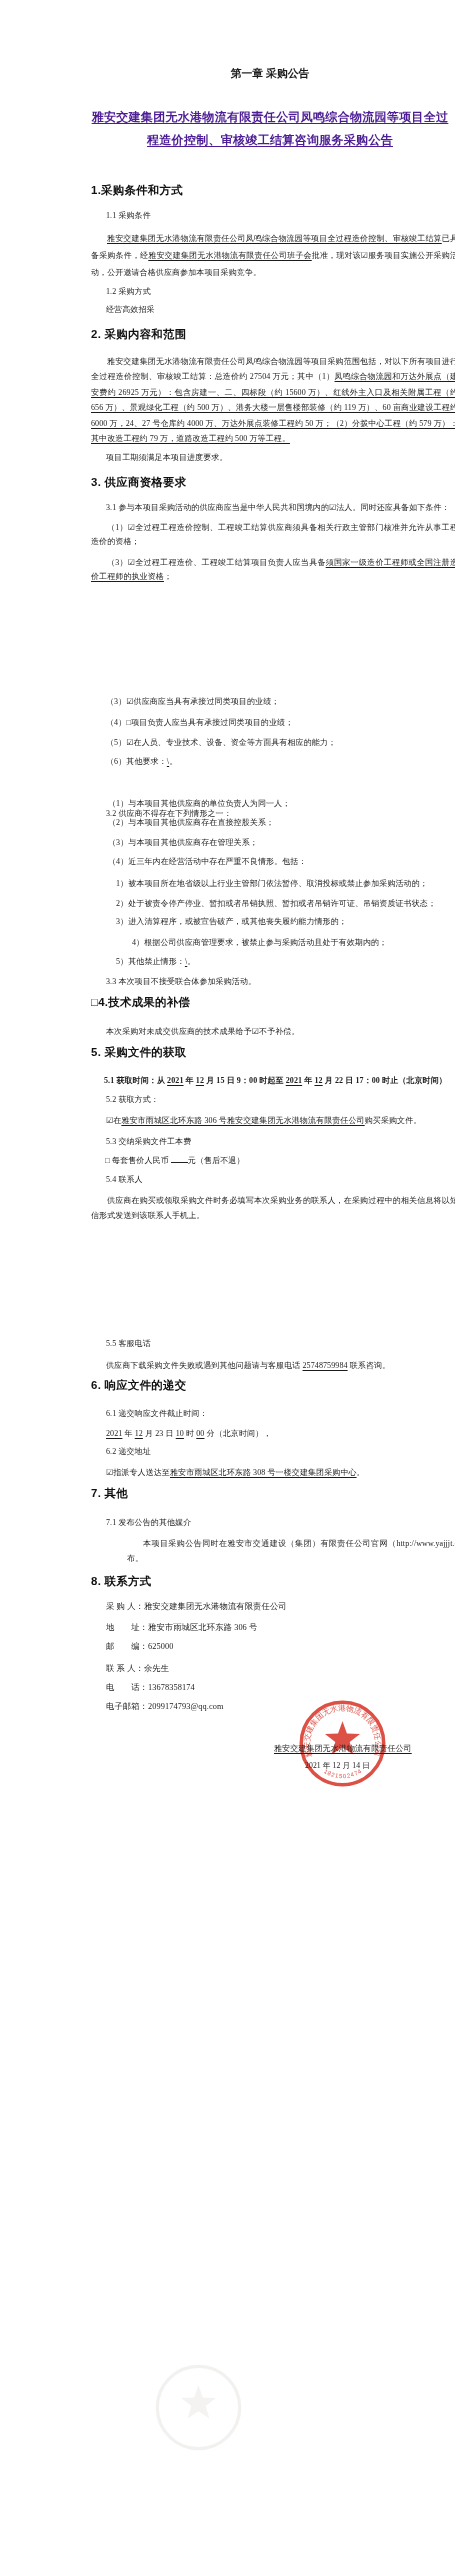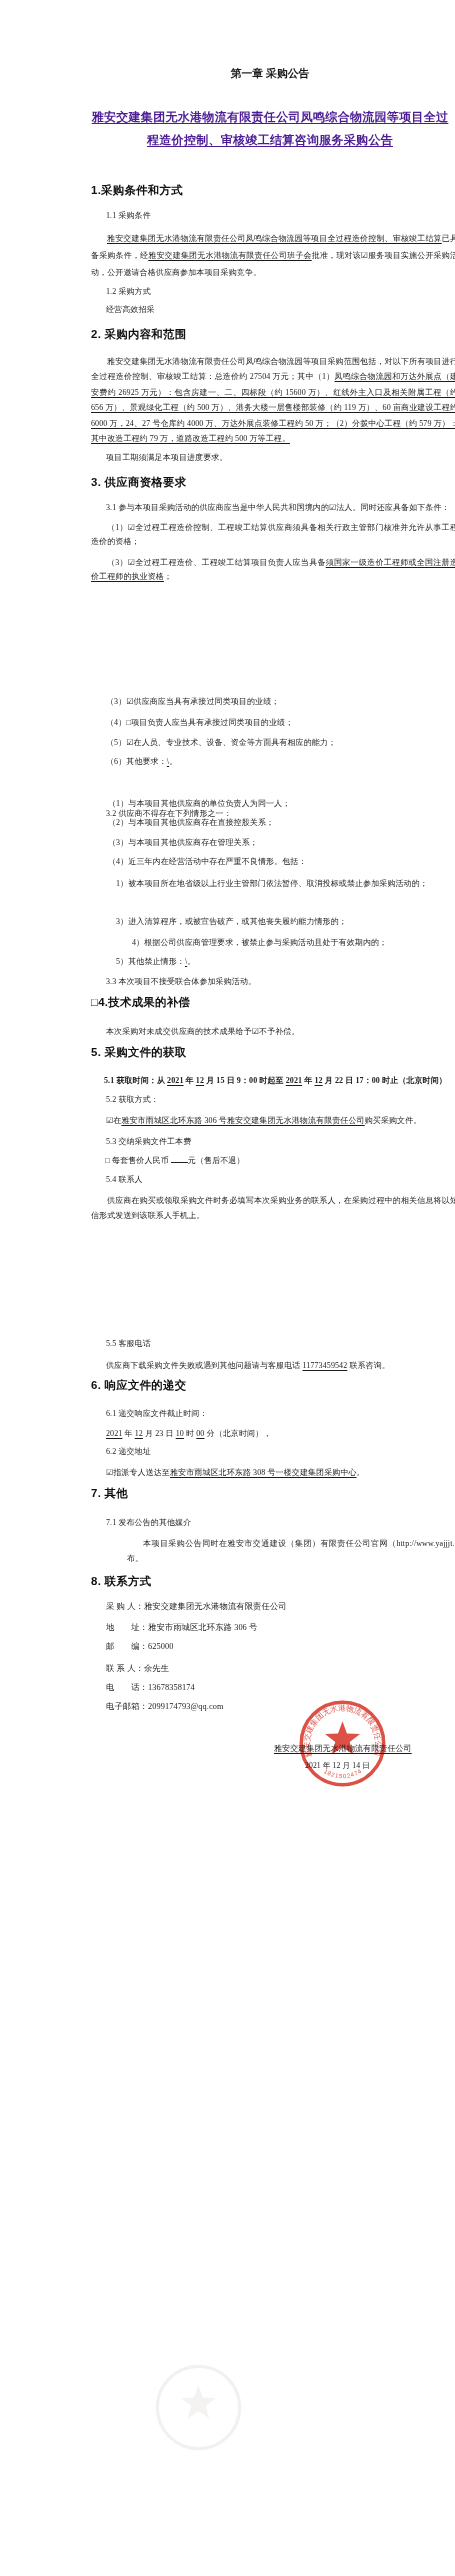--- a/index.html
+++ b/index.html
@@ -47,38 +47,39 @@
   <div class="b body" style="top:694px;left:64px;">（3）☑供应商应当具有承接过同类项目的业绩；</div>
   <div class="b body" style="top:715px;left:64px;">（4）□项目负责人应当具有承接过同类项目的业绩；</div>
   <div class="b body" style="top:735px;left:64px;">（5）☑在人员、专业技术、设备、资金等方面具有相应的能力；</div>
   <div class="b body" style="top:754px;left:64px;"><span>（6）其他要求：</span><span class="u">\</span><span>。</span></div>
   <div class="b body" style="top:774px;left:64px;margin-top:32px;">3.2  供应商不得存在下列情形之一：</div>
   <div class="b body" style="top:796px;left:66px;">（1）与本项目其他供应商的单位负责人为同一人；</div>
   <div class="b body" style="top:815px;left:66px;">（2）与本项目其他供应商存在直接控股关系；</div>
   <div class="b body" style="top:835px;left:66px;">（3）与本项目其他供应商存在管理关系；</div>
   <div class="b body" style="top:854px;left:66px;">（4）近三年内在经营活动中存在严重不良情形。包括：</div>
   <div class="b body" style="top:876px;left:74px;">1）被本项目所在地省级以上行业主管部门依法暂停、取消投标或禁止参加采购活动的；</div>
+  <div class="b body" style="top:896px;left:74px;">2）处于被责令停产停业、暂扣或者吊销执照、暂扣或者吊销许可证、吊销资质证书状态；</div>
   <div class="b body" style="top:914px;left:74px;">3）进入清算程序，或被宣告破产，或其他丧失履约能力情形的；</div>
   <div class="b body" style="top:935px;left:74px;margin-left:16px;">4）根据公司供应商管理要求，被禁止参与采购活动且处于有效期内的；</div>
   <div class="b body" style="top:954px;left:74px;"><span>5）其他禁止情形：</span><span class="u">\</span><span>。</span></div>
   <div class="b body" style="top:974px;left:64px;">3.3  本次项目不接受联合体参加采购活动。</div>
 
   <div class="b h" style="top:996px;left:49px;">□4.技术成果的补偿</div>
   <div class="b body" style="top:1024px;left:64px;">本次采购对未成交供应商的技术成果给予☑不予补偿。</div>
 
   <div class="b h" style="top:1046px;left:49px;">5. 采购文件的获取</div>
   <div class="b body" style="top:1073px;left:62px;font-weight:bold;"><span>5.1 获取时间：从 </span><span class="u">2021</span><span> 年 </span><span class="u">12</span><span> 月 15 日 9：00 时起至 </span><span class="u">2021</span><span> 年 </span><span class="u">12</span><span> 月 22 日 17：00 时止（北京时间）</span></div>
   <div class="b body" style="top:1092px;left:64px;">5.2  获取方式：</div>
   <div class="b body" style="top:1113px;left:64px;"><span>☑在</span><span class="u">雅安市雨城区北环东路 306 号雅安交建集团无水港物流有限责任公司</span><span>购买采购文件。</span></div>
   <div class="b body" style="top:1134px;left:64px;">5.3 交纳采购文件工本费</div>
   <div class="b body" style="top:1153px;left:63px;"><span>□  每套售价人民币  </span><span class="blank"></span><span>元（售后不退）</span></div>
   <div class="b body" style="top:1172px;left:64px;">5.4 联系人</div>
   <div class="b body wrap lh26" style="top:1193px;left:49px;">供应商在购买或领取采购文件时务必填写本次采购业务的联系人，在采购过程中的相关信息将以短信形式发送到该联系人手机上。</div>
   <div class="b body" style="top:1336px;left:64px;">5.5 客服电话</div>
-  <div class="b body" style="top:1358px;left:64px;"><span>供应商下载采购文件失败或遇到其他问题请与客服电话 </span><span class="u">11773459542</span><span> 联系咨询。</span></div>
+  <div class="b body" style="top:1358px;left:64px;"><span>供应商下载采购文件失败或遇到其他问题请与客服电话 </span><span class="u">25748759984</span><span> 联系咨询。</span></div>
 
   <div class="b h" style="top:1379px;left:49px;">6. 响应文件的递交</div>
   <div class="b body" style="top:1406px;left:64px;">6.1 递交响应文件截止时间：</div>
   <div class="b body" style="top:1426px;left:64px;"><span class="u">2021</span><span> 年 </span><span class="u">12</span><span> 月 23 日 </span><span class="u">10</span><span> 时 </span><span class="u">00</span><span> 分（北京时间），</span></div>
   <div class="b body" style="top:1444px;left:64px;">6.2 递交地址</div>
   <div class="b body" style="top:1465px;left:64px;"><span>☑指派专人送达至</span><span class="u">雅安市雨城区北环东路 308 号一楼交建集团采购中心</span><span>。</span></div>
 
   <div class="b h" style="top:1487px;left:49px;">7. 其他</div>
   <div class="b body" style="top:1515px;left:64px;">7.1 发布公告的其他媒介</div>
   <div class="b body wrap lh26" style="top:1536px;left:49px;margin-left:36px;">本项目采购公告同时在雅安市交通建设（集团）有限责任公司官网（http://www.yajjjt.com）上发布。</div>

